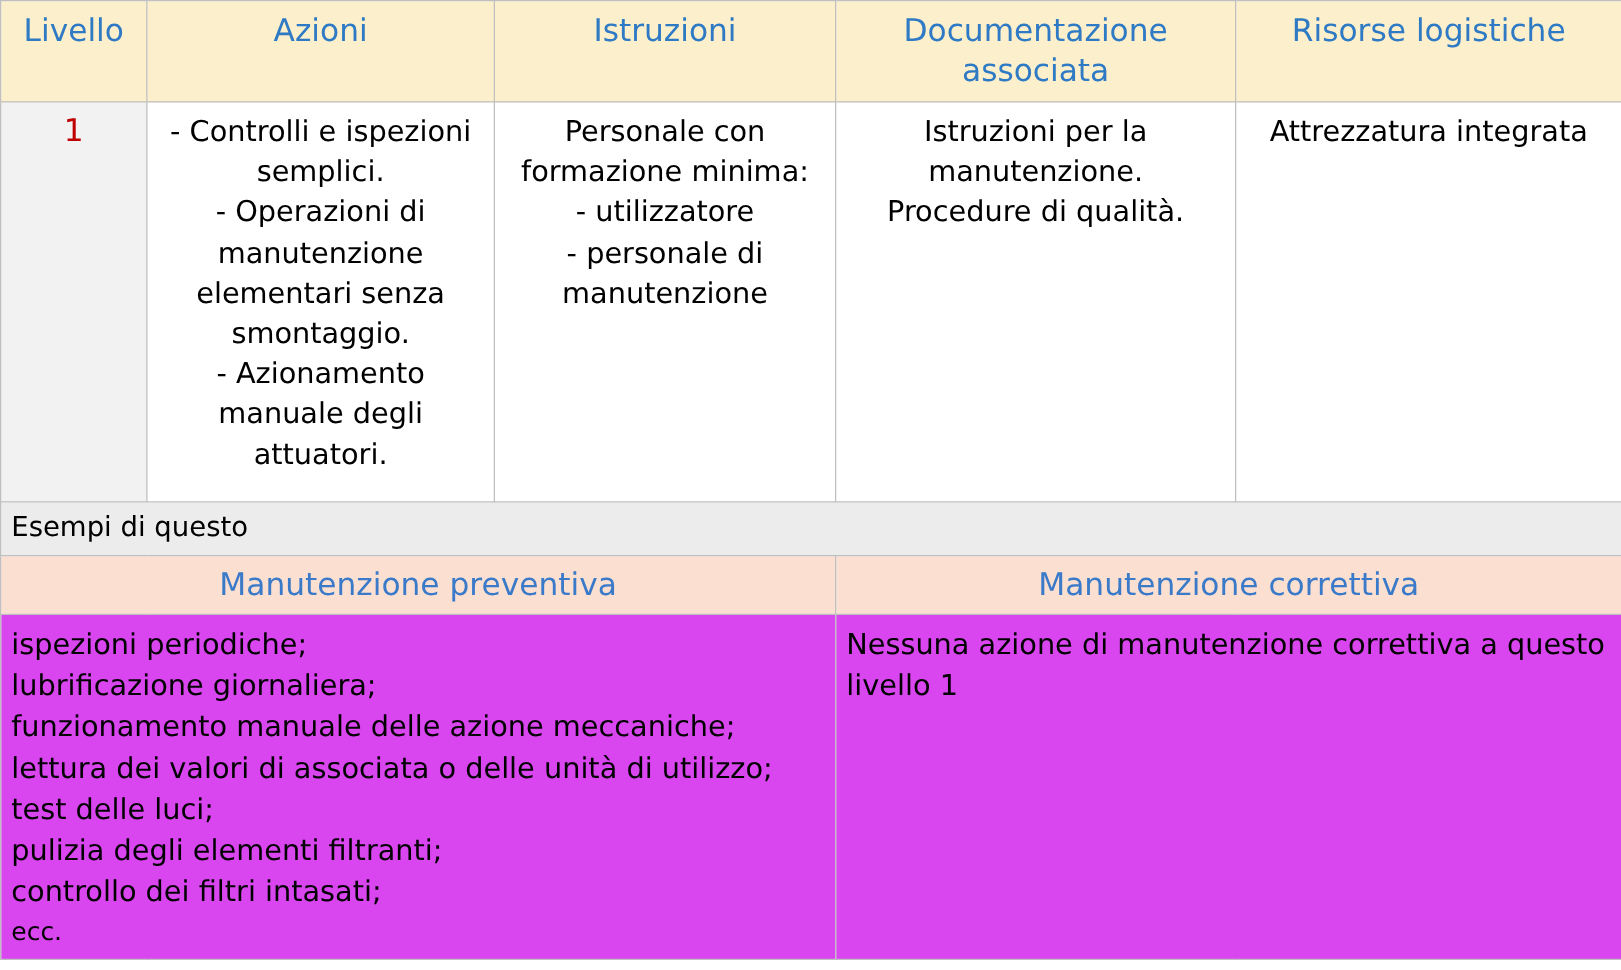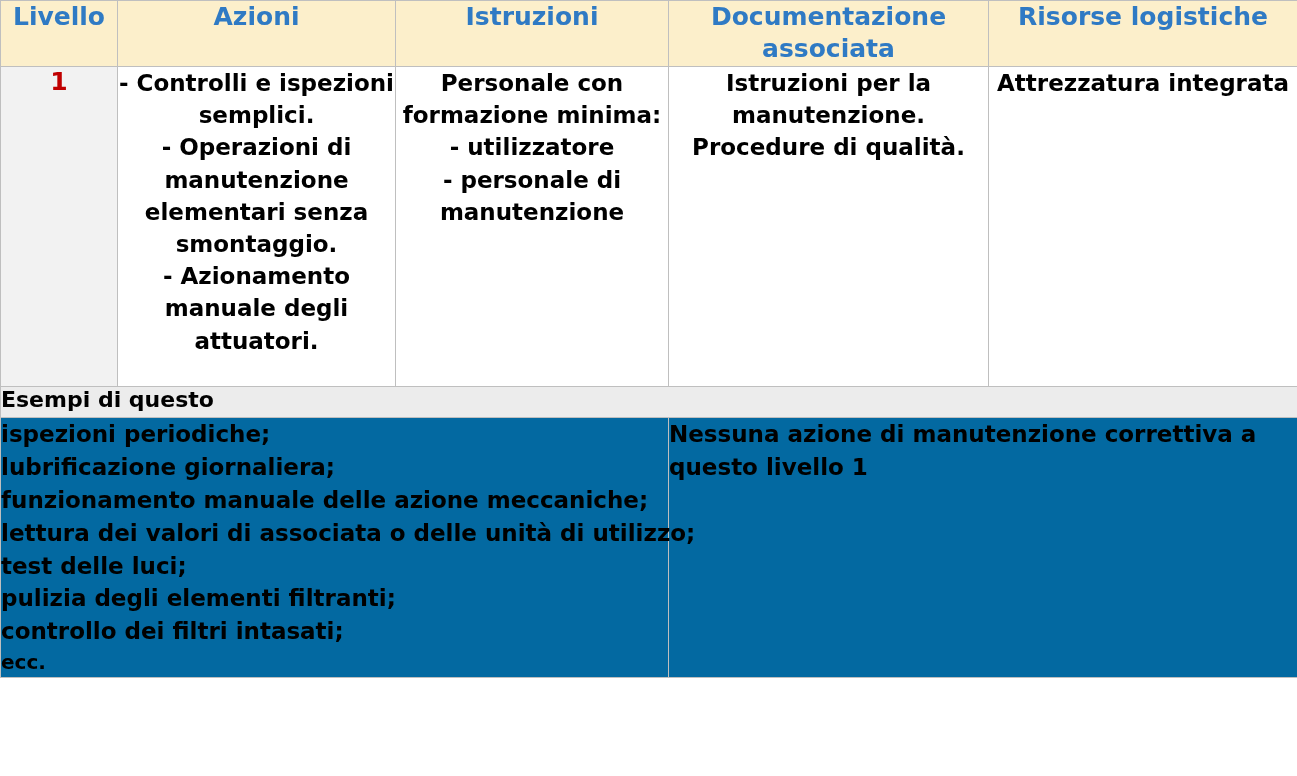--- a/index.html
+++ b/index.html
@@ -24,22 +24,22 @@
 
   table.matrix {
     width: 1297px;
     border-collapse: collapse;
     table-layout: fixed;
   }
 
   table.matrix td, table.matrix th {
     border: 1px solid #bfbfbf;
     vertical-align: top;
-    padding: 0;
-    font-weight: bold;
+    padding: 8px;
+    font-weight: normal;
   }
 
   
   .hdr {
     background: #fcefcb;
     color: #2f7ac4;
     text-align: center;
     font-size: 25px;
     line-height: 1.28;
     padding: 9px 6px 10px 6px;
@@ -89,21 +89,21 @@
     font-size: 25px;
     line-height: 1.2;
     padding: 5px 6px 7px 6px;
     height: 40px;
     box-sizing: border-box;
     vertical-align: middle;
   }
 
   
   .ex-cell {
-    background: #0369a1;
+    background: #d946ef;
     font-size: 23px;
     line-height: 1.43;
     padding: 7px 10px 8px 14px;
     color: #000000;
   }
   .ex-line { display: block; white-space: pre; }
   .ex-line.small { font-size: 20px; }
 
   
   .nota {
@@ -152,20 +152,24 @@
  - personale di manutenzione</td>
       <td class="body-cell">Istruzioni per la manutenzione.
 Procedure di qualità.</td>
       <td class="body-cell">Attrezzatura integrata</td>
     </tr>
 
     <tr>
       <td class="band-gray" colspan="5">Esempi di questo</td>
     </tr>
 
+    <tr>
+      <td class="subhdr" colspan="3">Manutenzione preventiva</td>
+      <td class="subhdr" colspan="2">Manutenzione correttiva</td>
+    </tr>
 
     <tr style="height:240px;">
       <td class="ex-cell" colspan="3">
         <span class="ex-line">ispezioni periodiche;</span>
         <span class="ex-line">lubrificazione giornaliera;</span>
         <span class="ex-line">funzionamento manuale delle azione meccaniche;</span>
         <span class="ex-line">lettura dei valori di associata o delle unità di utilizzo;</span>
         <span class="ex-line">test delle luci;</span>
         <span class="ex-line">pulizia degli elementi filtranti;</span>
         <span class="ex-line">controllo dei filtri intasati;</span>

